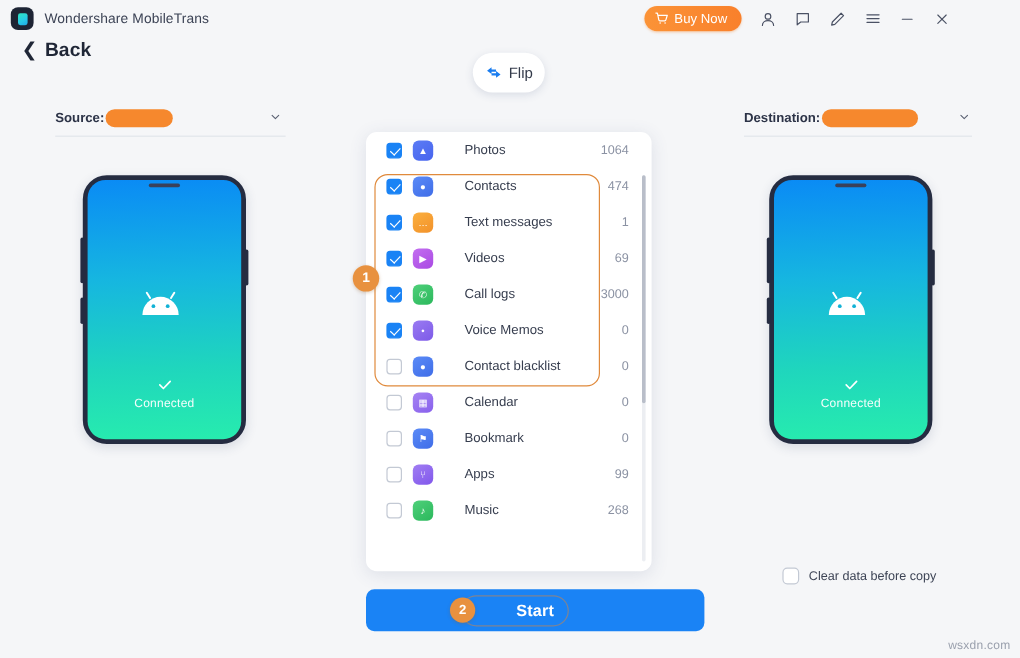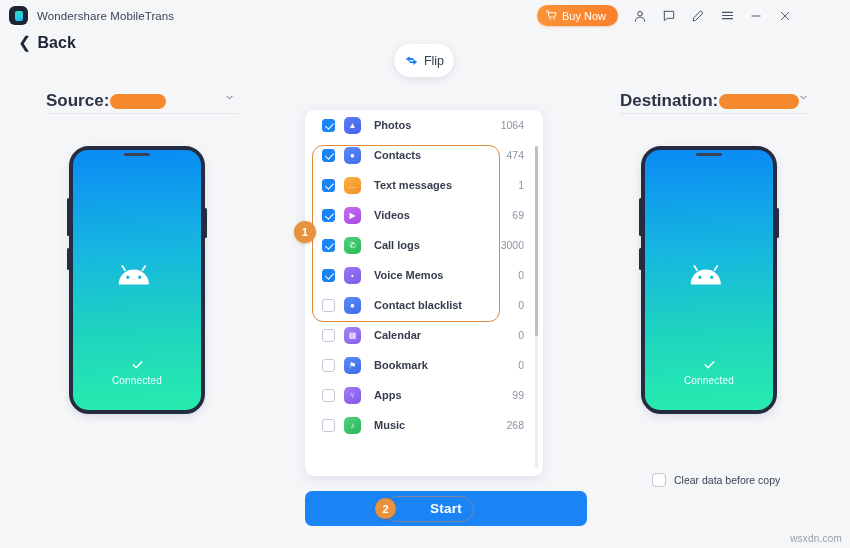--- a/index.html
+++ b/index.html
@@ -60,41 +60,41 @@
   .flip{
     position:absolute; left:394px; top:44px; width:60px; height:33px;
     background:#fff; border-radius:17px; display:flex; align-items:center;
     justify-content:center; gap:5px; cursor:pointer;
     box-shadow:0 2px 7px rgba(70,90,130,.16);
   }
   .flip .lbl{ font-size:12.5px; color:#333a4a; }
 
   
   .selrow{ position:absolute; display:flex; align-items:center; }
-  .selrow .lab{ font-size:17px; font-weight:700; color:#2c3347; }
+  .selrow .lab{ font-size:11px; font-weight:700; color:#2c3347; }
   .redact{
     height:15px; border-radius:8px; background:#f6882d; margin-left:1px;
   }
   .selunder{
     position:absolute; height:1px; background:#e2e5ea;
   }
 
   #src-row{ left:46px; top:91px; }
   #src-row .redact{ width:56px; }
   #src-caret{ left:224px; top:92px; }
   #src-under{ left:46px; top:113px; width:192px; }
 
   #dst-row{ left:620px; top:91px; }
   #dst-row .redact{ width:80px; }
   #dst-caret{ left:798px; top:92px; }
   #dst-under{ left:620px; top:113px; width:190px; }
 
   
   .phone{
-    position:absolute; width:136px; height:268px;
+    position:absolute; width:136px; height:224px;
     border:4px solid #252c41; border-radius:20px; background:#252c41;
     box-shadow:0 3px 9px rgba(40,55,90,.13);
   }
   .phone .screen{
     width:100%; height:100%; border-radius:15px; overflow:hidden;
     background:linear-gradient(178deg,#0a8bf5 0%,#16b6e0 38%,#1fd6bd 72%,#27ecae 100%);
     position:relative; display:flex; flex-direction:column;
     align-items:center; justify-content:center;
   }
   .phone .notch{
@@ -149,21 +149,21 @@
   .row{
     display:flex; align-items:center; height:30px; padding:0 0 0 17px;
     cursor:pointer;
   }
   .row .ico{
     width:17px; height:17px; border-radius:5px; margin-left:9px;
     flex:0 0 auto; display:flex; align-items:center; justify-content:center;
     color:#fff;
   }
   .row .name{
-    margin-left:13px; font-size:11px; color:#363d4e; flex:1 1 auto;font-weight:bold;
+    margin-left:26px; font-size:11px; color:#363d4e; flex:1 1 auto;
   }
   .row .cnt{
     font-size:10.5px; color:#8b92a3; padding-right:19px; text-align:right;padding-left:23px;
   }
 
   
   .ic-photos   { background:linear-gradient(145deg,#5c7cf5,#4764ee); }
   .ic-contacts { background:linear-gradient(145deg,#5b8bf7,#3f6de8); }
   .ic-sms      { background:linear-gradient(145deg,#fbb03f,#f2912a); }
   .ic-videos   { background:linear-gradient(145deg,#c36ef0,#a94ae3); }

